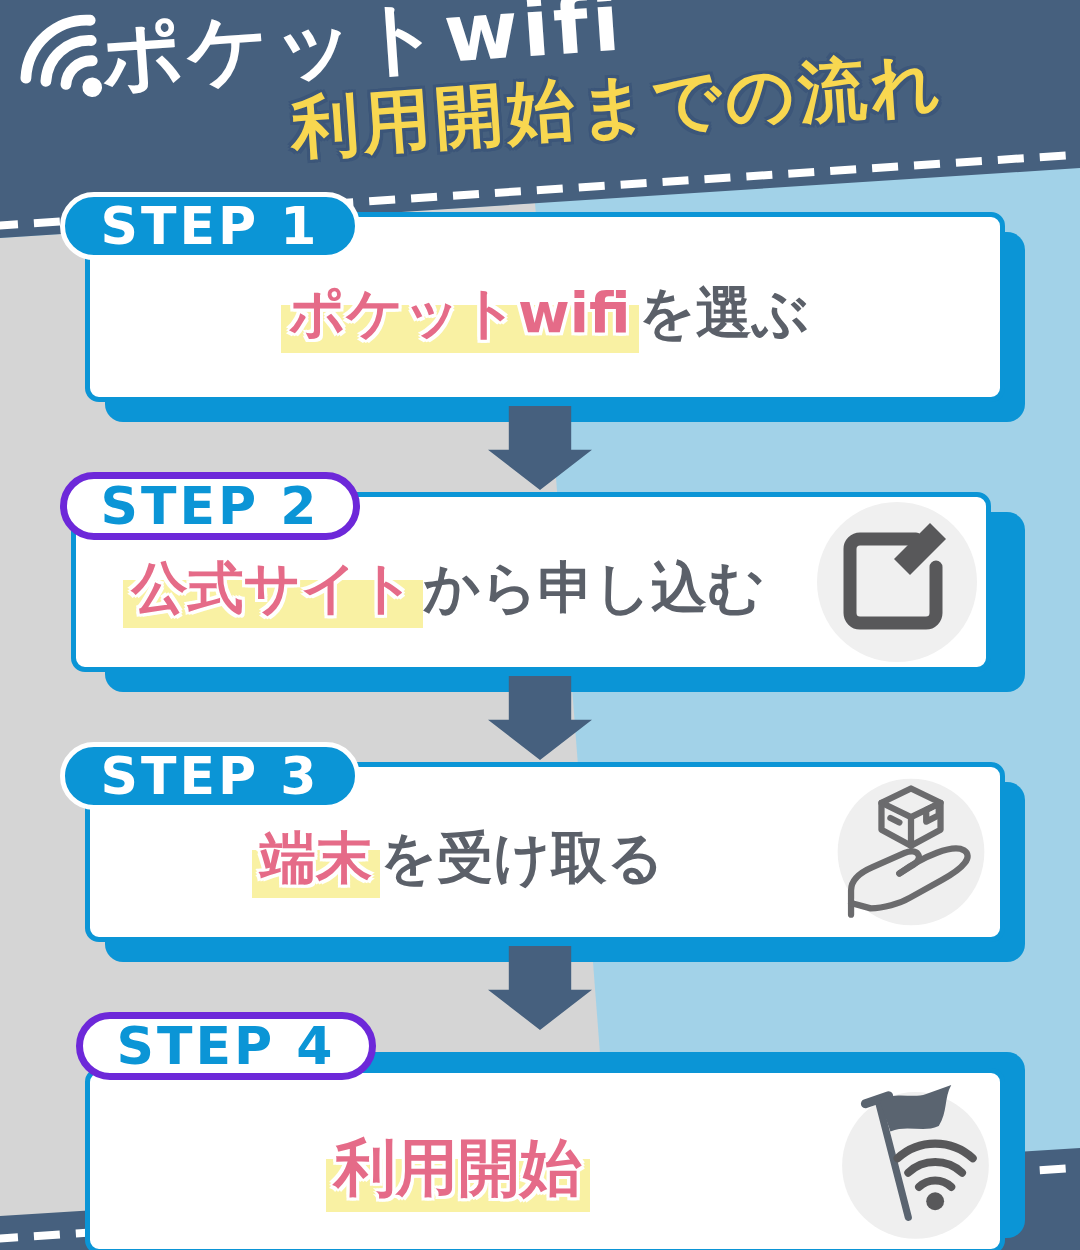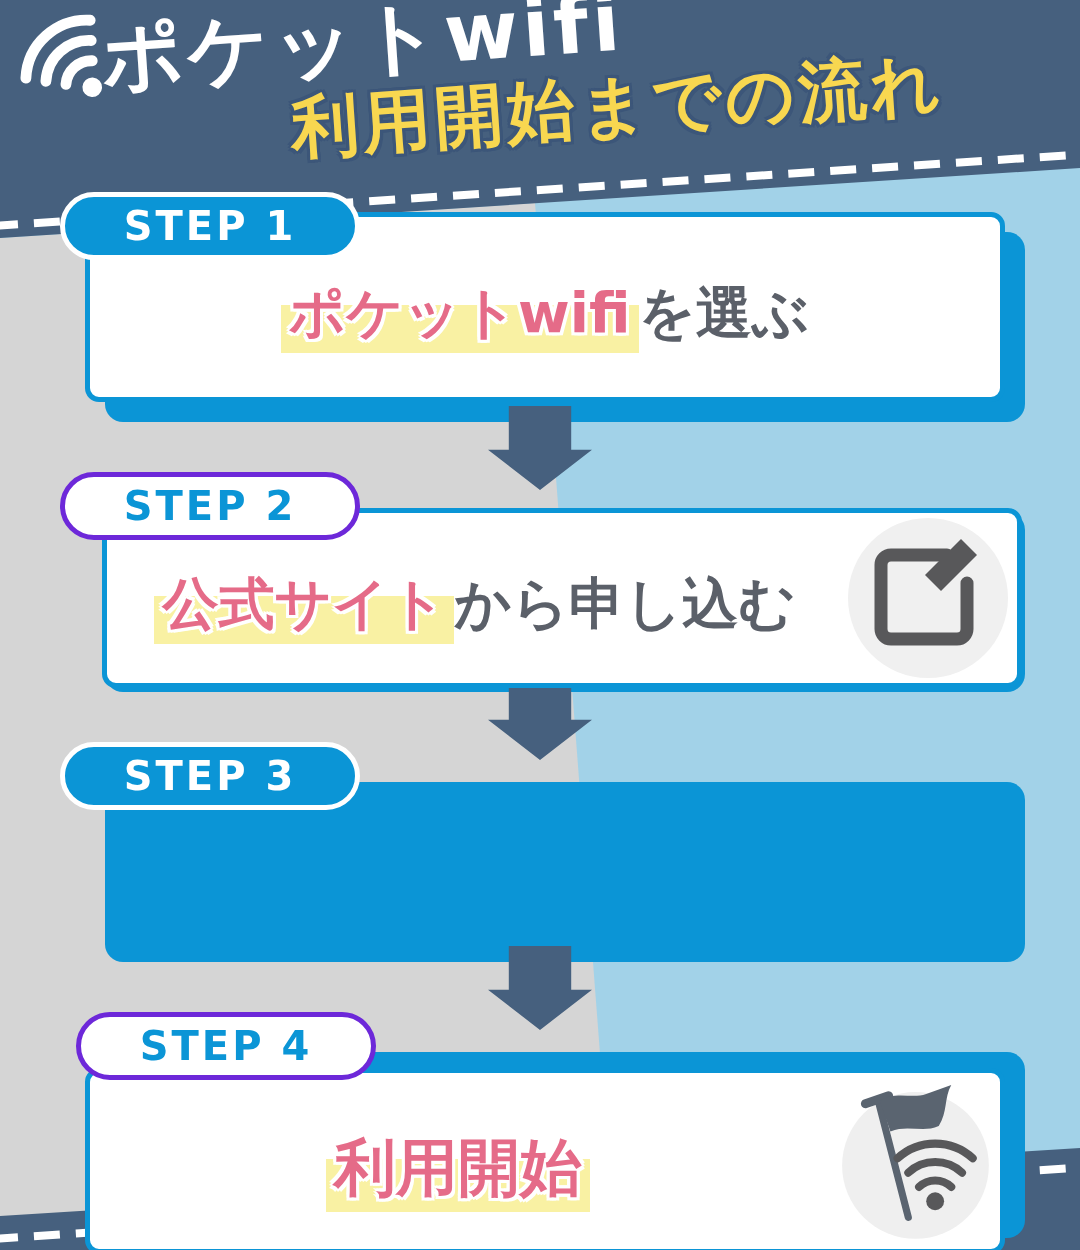--- a/index.html
+++ b/index.html
@@ -30,24 +30,24 @@
   .shadow{
     background:#0b95d6;border-radius:18px;z-index:1;
   }
   .card{
     background:#ffffff;border:5px solid #0b95d6;border-radius:14px;z-index:3;
     box-sizing:border-box;display:flex;align-items:center;
   }
   .badge{
     height:68px;width:300px;border-radius:34px;z-index:4;box-sizing:border-box;
     display:flex;align-items:center;justify-content:center;
-    font-size:40px;font-weight:bold;letter-spacing:3px;white-space:nowrap;
+    font-size:52px;font-weight:bold;letter-spacing:3px;white-space:nowrap;
   }
   .badge--filled{background:#0b95d6;color:#ffffff;border:5px solid #ffffff;}
-  .badge--outline{background:#ffffff;color:#0b95d6;border:5px solid #6d28d9;}
+  .badge--outline{background:#ffffff;color:#0b95d6;border:7px solid #6d28d9;}
 
   .card-text{
     flex:1;text-align:center;padding-top:14px;white-space:nowrap;
     font-weight:bold;color:#5b6069;
   }
   .fs1{font-size:56px;}
   .fs4{font-size:62px;}
   .hl{
     color:#e56b88;
     background:linear-gradient(transparent 34%, #f9f1a3 34%);
@@ -94,39 +94,58 @@
       <span class="hl">ポケットwifi</span><span>を選ぶ</span>
     </div>
   </div>
   <div class="abs badge badge--filled" style="left:60px;top:192px;">
     <span>STEP 1</span>
   </div>
 
   <div class="abs arrow" style="left:488px;top:406px;"></div>
 
   <div class="abs shadow" style="left:105px;top:512px;width:920px;height:180px;"></div>
-  <div class="abs card" style="left:102px;top:492px;width:920px;height:180px;margin-top:16px;">
+  <div class="abs card" style="left:71px;top:492px;width:920px;height:180px;">
     <div class="card-text fs1">
       <span class="hl">公式サイト</span><span>から申し込む</span>
     </div>
     <div class="card-icon">
       <svg viewBox="0 0 170 170">
         <circle cx="85" cy="85" r="80" fill="#f0f0f0"></circle>
         <path d="M104 42 H48 a10 10 0 0 0 -10 10 V116 a10 10 0 0 0 10 10 H114 a10 10 0 0 0 10 -10 V70" fill="none" stroke="#58585a" stroke-width="13" stroke-linecap="round"></path>
         <path d="M118 26 L134 42 L98 78 L82 62 Z" fill="#58585a"></path>
       </svg>
     </div>
   </div>
   <div class="abs badge badge--outline" style="left:60px;top:472px;">
     <span>STEP 2</span>
   </div>
 
   <div class="abs arrow" style="left:488px;top:676px;"></div>
 
   <div class="abs shadow" style="left:105px;top:782px;width:920px;height:180px;"></div>
+  <div class="abs card" style="left:85px;top:762px;width:920px;height:180px;">
+    <div class="card-text fs1">
+      <span class="hl">端末</span><span>を受け取る</span>
+    </div>
+    <div class="card-icon">
+      <svg viewBox="0 0 190 190">
+        <circle cx="95" cy="95" r="82" fill="#efefef"></circle>
+        <g fill="none" stroke="#6b6b6d" stroke-width="7" stroke-linejoin="round" stroke-linecap="round">
+          <path d="M62 40 L95 24 L128 40 L95 56 Z"></path>
+          <path d="M62 40 V70 L95 88 V56"></path>
+          <path d="M128 40 V70 L95 88"></path>
+          <line x1="72" y1="57" x2="82" y2="62"></line>
+          <path d="M112 48 l14 -7 v13 l-14 7 z"></path>
+          <path d="M28 165 L28 138 C28 126 38 118 52 112 L88 96 C102 90 110 101 98 109 L82 119"></path>
+          <path d="M82 119 C110 99 142 86 154 93 C165 100 154 113 130 126 L94 146 C82 153 64 158 50 158 L28 152"></path>
+        </g>
+      </svg>
+    </div>
+  </div>
   <div class="abs badge badge--filled" style="left:60px;top:742px;text-align:center;">
     <span>STEP 3</span>
   </div>
 
   <div class="abs arrow" style="left:488px;top:946px;"></div>
 
   <div class="abs shadow" style="left:105px;top:1052px;width:920px;height:186px;"></div>
   <div class="abs card" style="left:85px;top:1068px;width:920px;height:186px;">
     <div class="card-text fs4">
       <span class="hl">利用開始</span><span></span>

